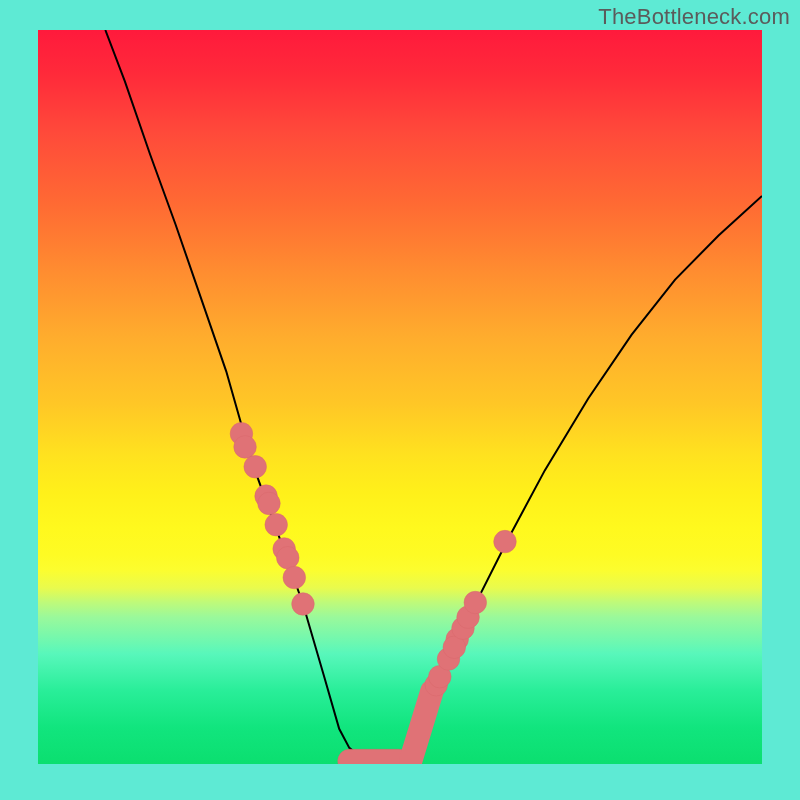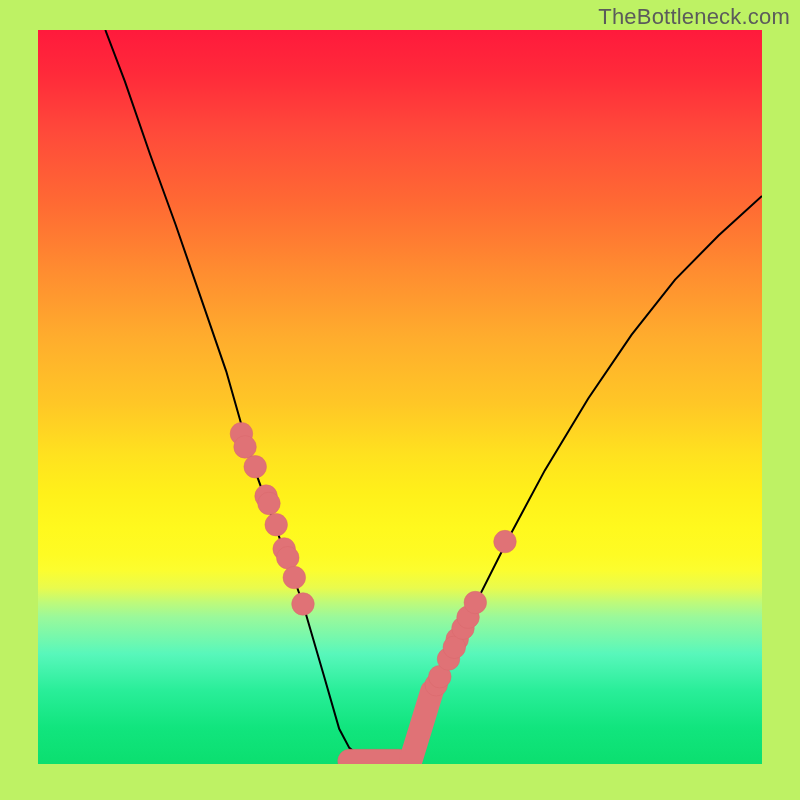--- a/index.html
+++ b/index.html
@@ -7,21 +7,21 @@
     padding: 0;
     width: 800px;
     height: 800px;
     background: #000;
     overflow: hidden;
   }
   .stage {
     position: relative;
     width: 800px;
     height: 800px;
-    background: #bef264;
+    background: #5eead4;
   }
   .watermark {
     position: absolute;
     top: 4px;
     right: 10px;
     font-family: Arial, Helvetica, sans-serif;
     font-size: 22px;
     font-weight: 500;
     color: #5b5b5b;
     letter-spacing: 0.2px;

